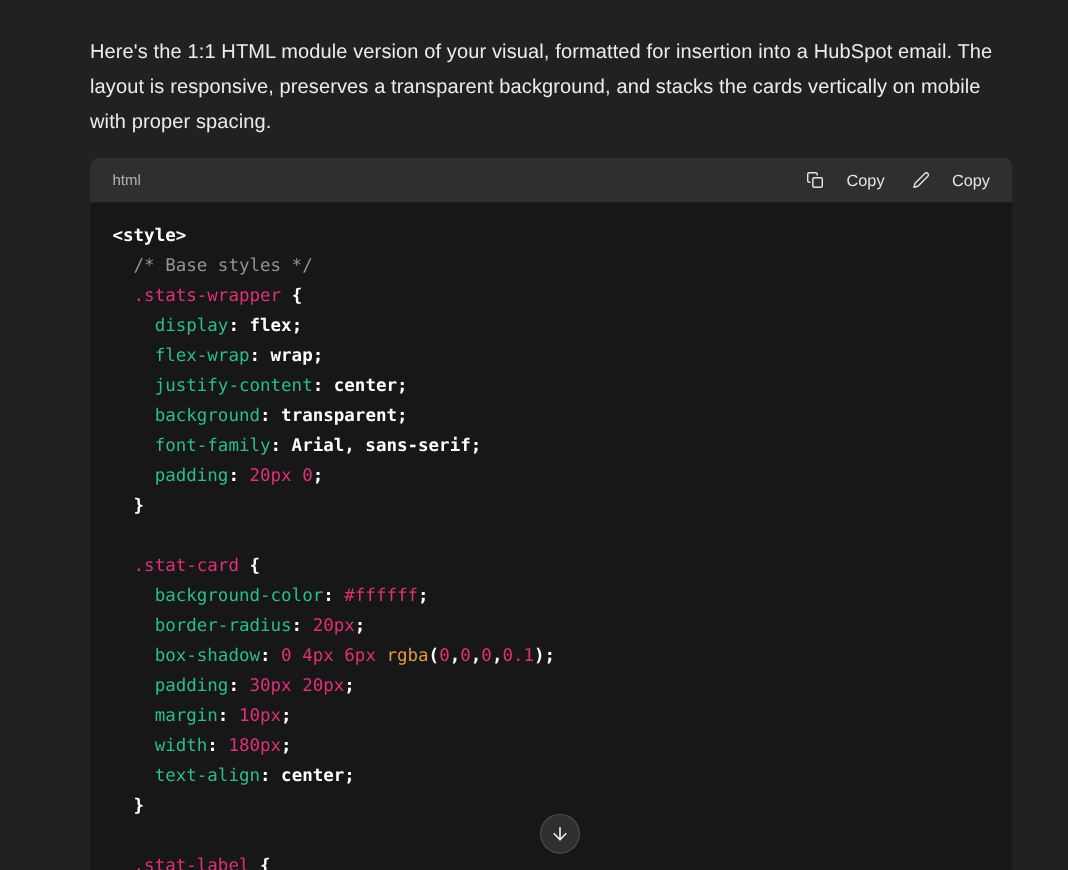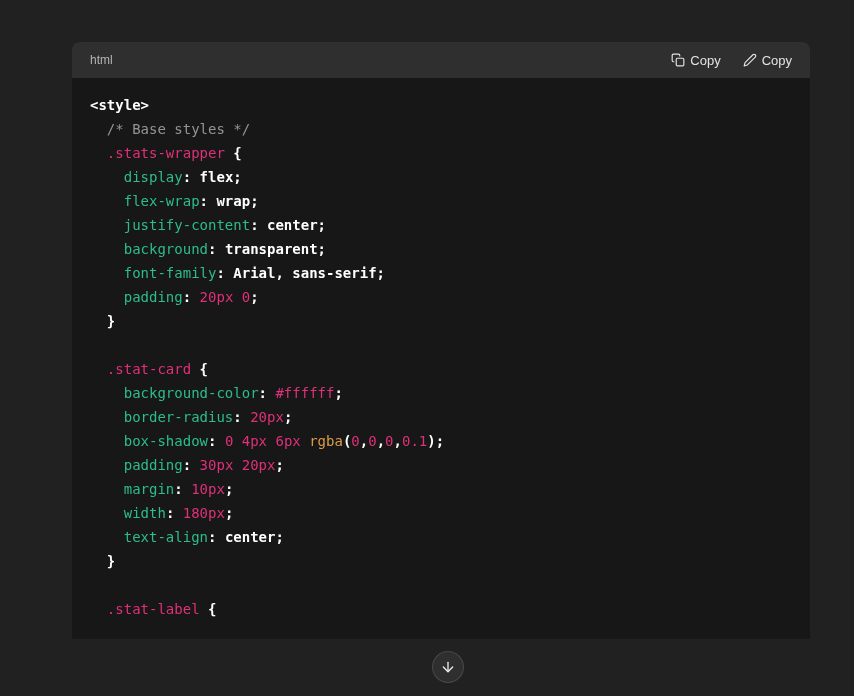--- a/index.html
+++ b/index.html
@@ -32,21 +32,21 @@
     padding: 0 18px;
   }
   .lang {
     color: #b4b4b4;
     font-size: 12px;
   }
   .header-actions { display: flex; align-items: center; gap: 22px; }
   .hdr-btn {
     display: flex;
     align-items: center;
-    gap: 5px;
+    gap: 18px;
     background: none;
     border: none;
     color: #e3e3e3;
     font-size: 13px;
     font-family: "Liberation Sans", sans-serif;
     cursor: pointer;
     padding: 0;
   }
   .hdr-btn svg { display: block; }
   .code-body {
@@ -75,20 +75,21 @@
     justify-content: center;
     cursor: pointer;
   }
   .scroll-down svg { display: block; }
 </style>
 </head>
 <body>
 
 <div class="page">
 
+  <p class="assistant-text">Here's the 1:1 HTML module version of your visual, formatted for insertion into a HubSpot email. The layout is responsive, preserves a transparent background, and stacks the cards vertically on mobile with proper spacing.</p>
 
   <div class="code-block">
     <div class="code-header">
       <span class="lang">html</span>
       <div class="header-actions">
         <button class="hdr-btn">
           <span>
             <svg width="14" height="14" viewBox="0 0 24 24" fill="none" stroke="#e3e3e3" stroke-width="2" stroke-linecap="round" stroke-linejoin="round">
               <rect x="9" y="9" width="13" height="13" rx="2" ry="2"></rect>
               <path d="M5 15H4a2 2 0 0 1-2-2V4a2 2 0 0 1 2-2h9a2 2 0 0 1 2 2v1"></path>

